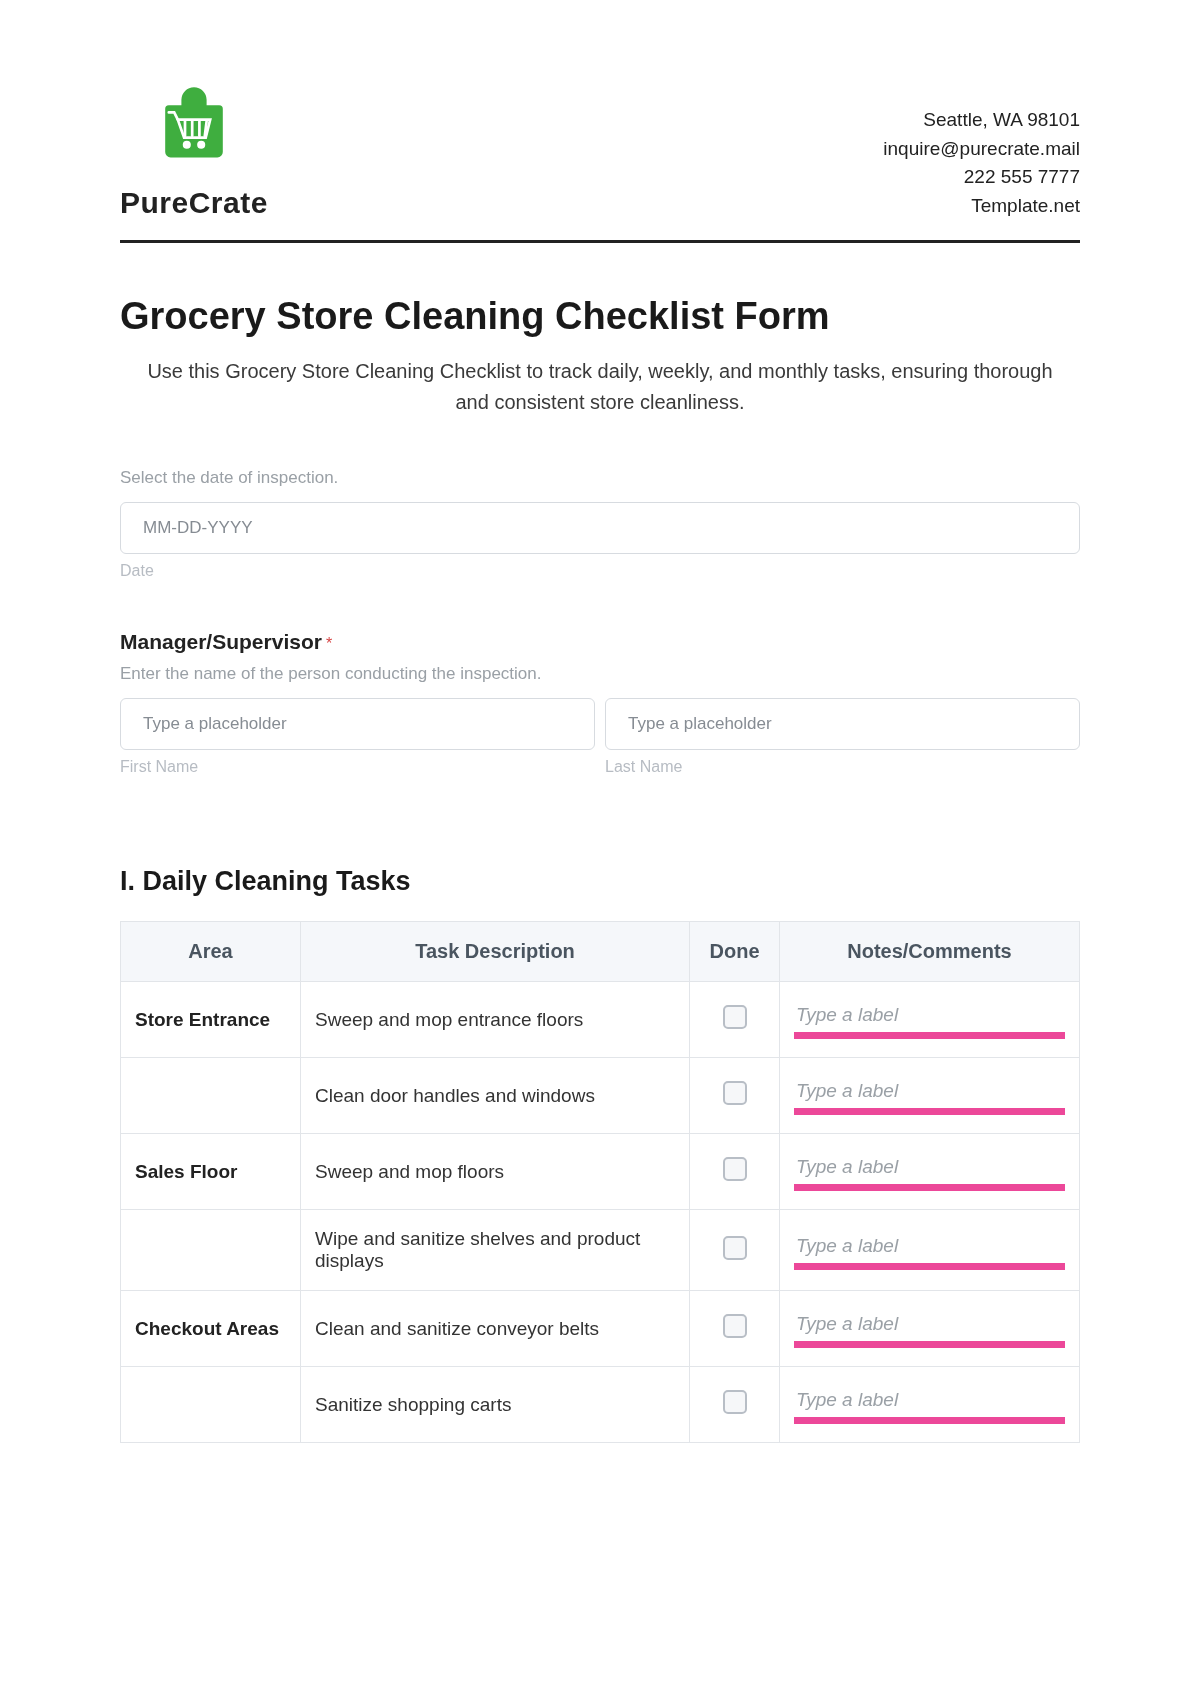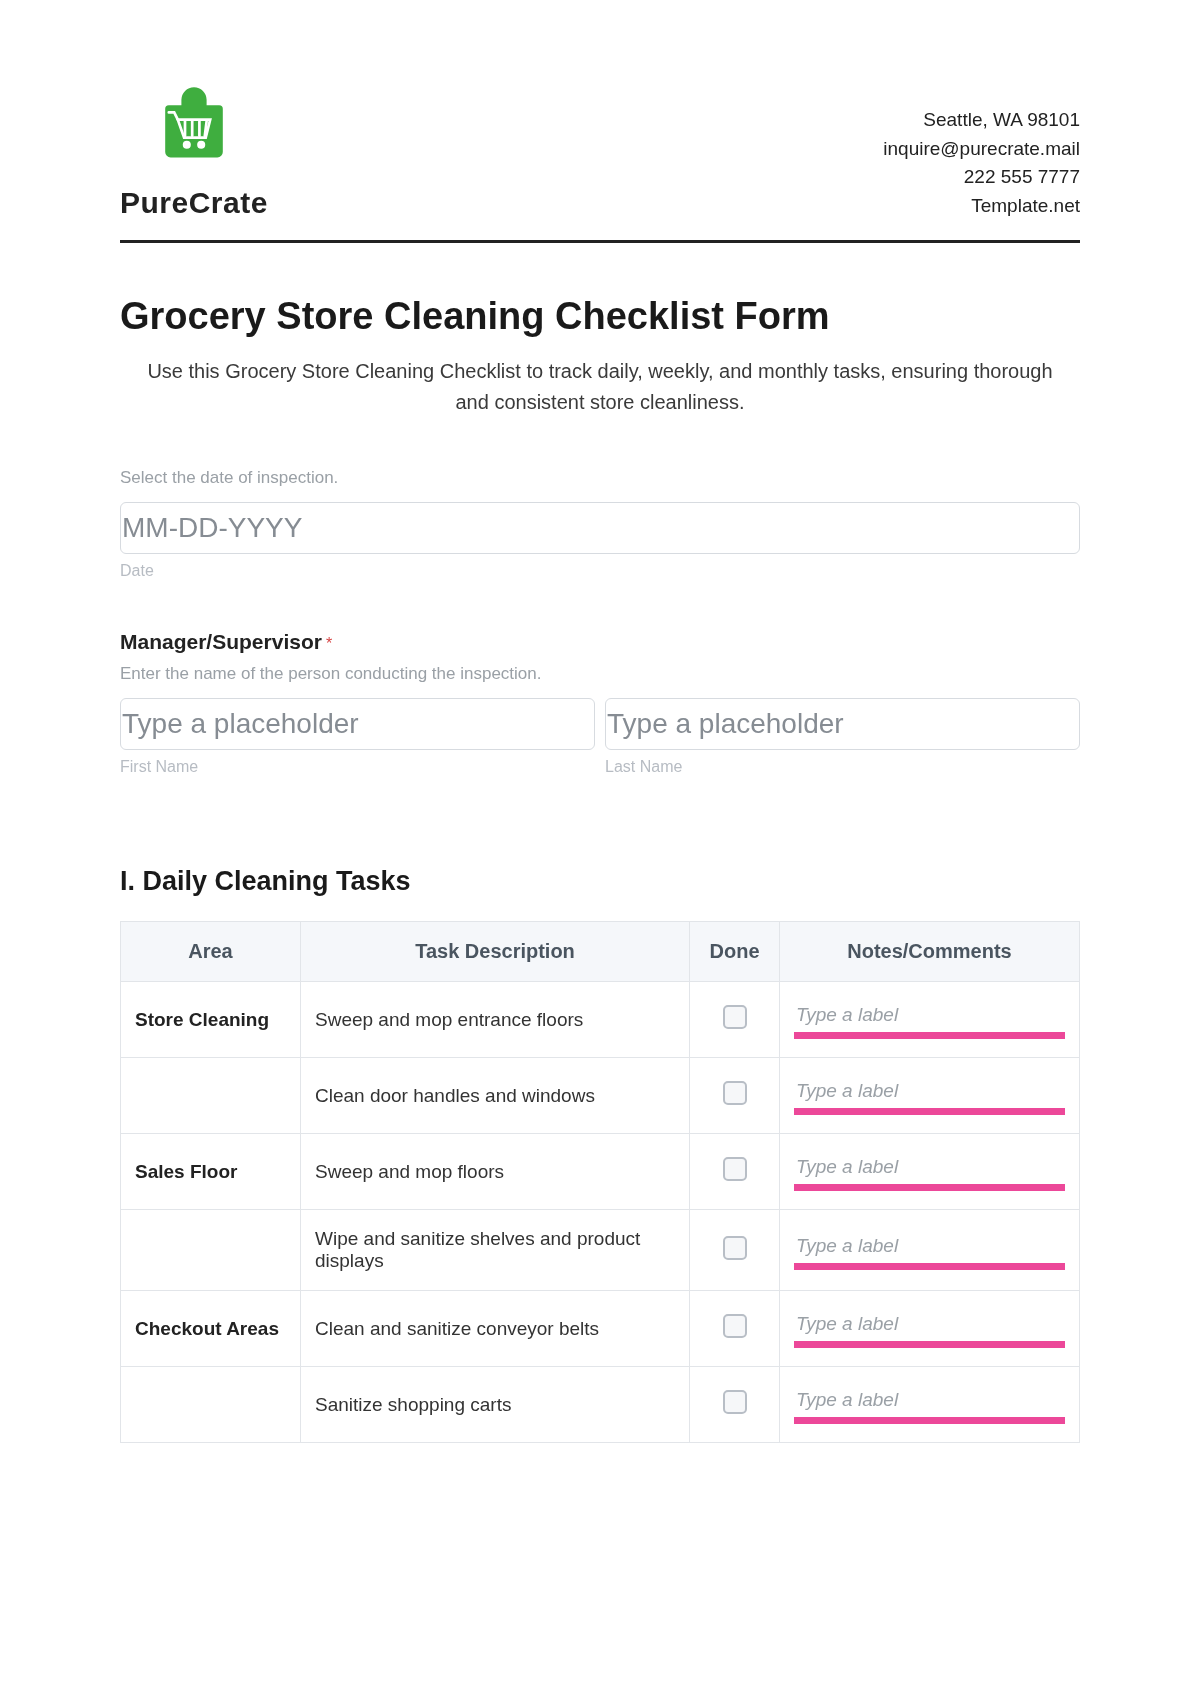--- a/index.html
+++ b/index.html
@@ -9,21 +9,21 @@
   .logo-block { display: flex; flex-direction: column; align-items: center; }
   .logo-svg { width: 90px; height: 90px; }
   .brand-name { font-size: 30px; font-weight: 700; color: #222; margin-top: 16px; letter-spacing: 0.5px; }
   .contact-block { text-align: right; font-size: 19px; line-height: 1.5; color: #222; font-weight: 500; }
   .title { text-align: left; font-size: 38px; font-weight: 800; color: #1a1a1a; margin-top: 52px; }
   .subtitle { text-align: center; font-size: 20px; color: #3a3a3a; margin-top: 18px; line-height: 1.55; padding: 0 10px; }
   .field-group { margin-top: 50px; }
   .field-label { font-size: 21px; font-weight: 700; color: #222; }
   .req-star { color: #d64444; margin-left: 4px; }
   .field-help { font-size: 17px; color: #9aa0a6; margin-top: 10px; }
-  .text-input { width: 100%; height: 52px; border: 1px solid #d7dbe0; border-radius: 6px; padding: 0 1px; font-size: 28px; color: #333; background: #fff; margin-top: 14px; }
+  .text-input { width: 100%; height: 52px; border: 1px solid #d7dbe0; border-radius: 6px; padding: 0 22px; font-size: 17px; color: #333; background: #fff; margin-top: 14px; }
   .text-input::placeholder { color: #868c93; }
   .under-label { font-size: 16px; color: #b7bcc3; margin-top: 8px; }
   .name-row { display: flex; gap: 10px; margin-top: 14px; }
   .name-col { flex: 1; }
   .name-col .text-input { margin-top: 0; }
   .section-heading { font-size: 27px; font-weight: 800; color: #1a1a1a; margin-top: 90px; margin-bottom: 24px; }
   table.checklist { width: 100%; border-collapse: collapse; table-layout: fixed; }
   table.checklist th, table.checklist td { border: 1px solid #e2e5e9; padding: 18px 14px; font-size: 19px; vertical-align: middle; }
   table.checklist th { background: #f5f7fa; color: #4a5560; font-weight: 700; text-align: center; font-size: 20px; }
   .col-area  { width: 180px; font-weight: 700; color: #222; }
@@ -102,21 +102,21 @@
     <thead>
       <tr>
         <th>Area</th>
         <th>Task Description</th>
         <th>Done</th>
         <th>Notes/Comments</th>
       </tr>
     </thead>
     <tbody>
       <tr>
-        <td class="col-area">Store Cleaning</td>
+        <td class="col-area">Store Entrance</td>
         <td class="col-task">Sweep and mop entrance floors</td>
         <td class="col-done"><span class="check-box"></span></td>
         <td class="col-notes"><input class="note-input" placeholder="Type a label" style=""></td>
       </tr>
       <tr>
         <td class="col-area"></td>
         <td class="col-task">Clean door handles and windows</td>
         <td class="col-done"><span class="check-box"></span></td>
         <td class="col-notes"><input class="note-input" placeholder="Type a label" style=""></td>
       </tr>

